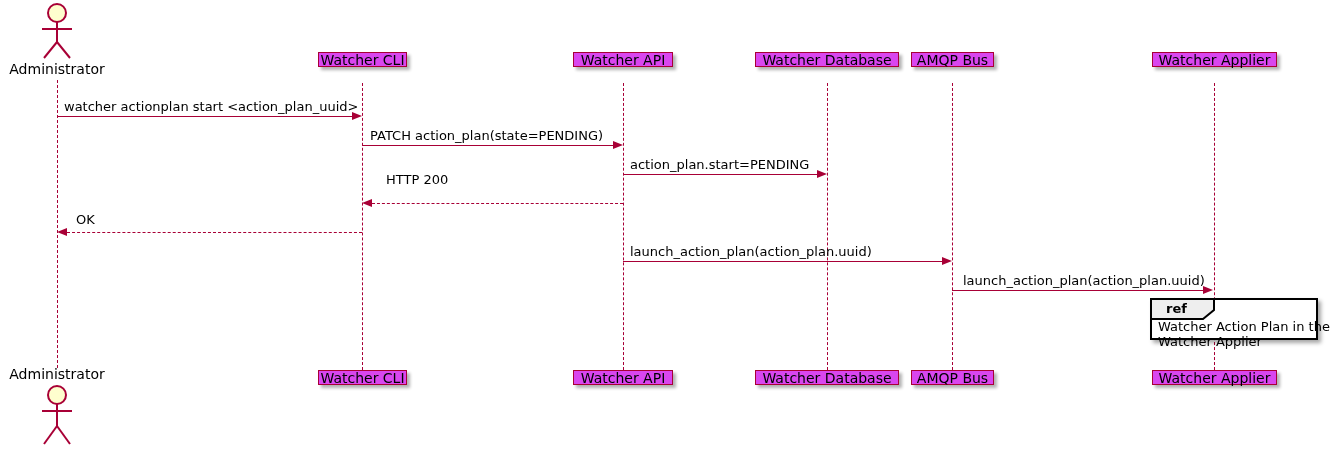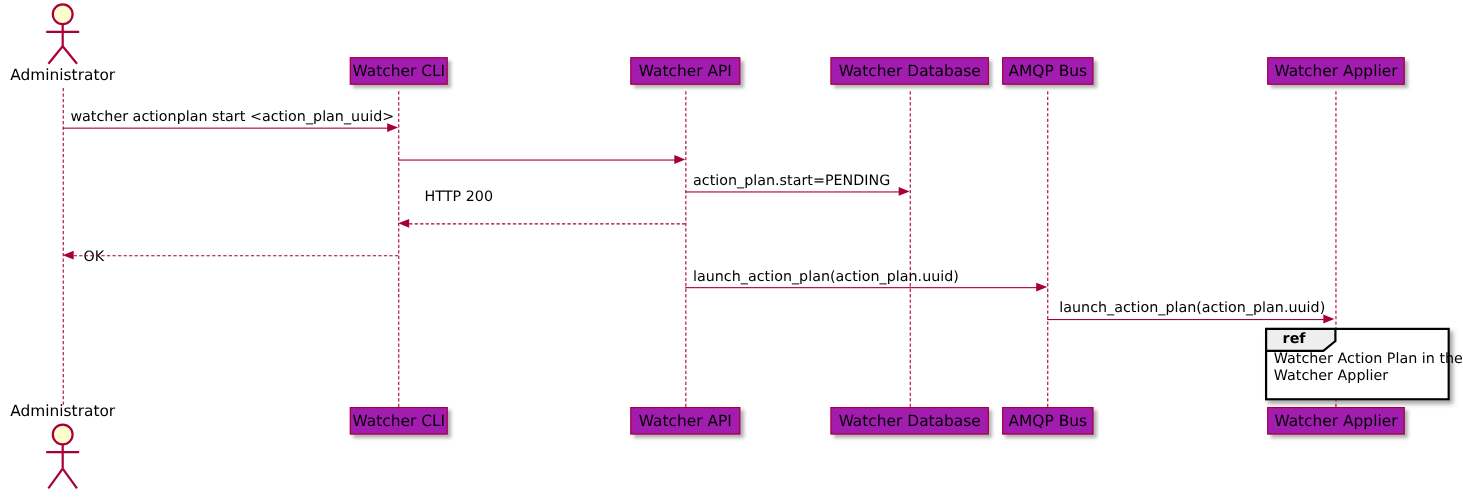--- a/index.html
+++ b/index.html
@@ -1,32 +1,32 @@
 <!DOCTYPE html>
 <html><head>
 <meta charset="utf-8">
 <style>
   html,body{margin:0;padding:0;background:#fff;}
   .diagram{position:relative;width:1330px;height:456px;background:#FFFFFF;
     font-family:"DejaVu Sans","Liberation Sans",sans-serif;color:#000;overflow:hidden;}
   .lifeline{position:absolute;width:0;border-left:1px dashed #A80036;}
-  .participant{position:absolute;height:25px;background:#a21caf;border:1.6px solid #A80036;
+  .participant{position:absolute;height:15px;background:#d946ef;border:1.6px solid #A80036;
     box-shadow:3px 3px 3px rgba(0,0,0,0.3);display:flex;align-items:center;justify-content:center;
     font-size:14px;white-space:nowrap;box-sizing:border-box;}
   .actor-label{position:absolute;width:120px;text-align:center;font-size:14px;}
   .actor-fig{position:absolute;}
   .msg-label{position:absolute;font-size:13px;white-space:nowrap;text-align:right;}
   .msg-line{position:absolute;height:0;}
   .msg-line.solid{border-top:1.4px solid #A80036;}
   .msg-line.dashed{border-top:1.4px dashed #A80036;}
   .arrow-r{position:absolute;width:0;height:0;border-top:4.5px solid transparent;
     border-bottom:4.5px solid transparent;border-left:10px solid #A80036;}
   .arrow-l{position:absolute;width:0;height:0;border-top:4.5px solid transparent;
     border-bottom:4.5px solid transparent;border-right:10px solid #A80036;}
-  .ref-box{position:absolute;left:1150px;top:298px;width:168px;height:66px;background:#FFFFFF;
+  .ref-box{position:absolute;left:1150px;top:298px;width:168px;height:42px;background:#FFFFFF;
     border:2px solid #000;box-shadow:3px 3px 4px rgba(0,0,0,0.35);box-sizing:border-box;}
   .ref-header{position:absolute;left:-2px;top:-2px;width:70px;height:22px;}
   .ref-keyword{position:absolute;left:14px;top:1px;font-size:13px;font-weight:bold;}
   .ref-line1{position:absolute;left:6px;top:19px;font-size:13px;white-space:nowrap;}
   .ref-line2{position:absolute;left:6px;top:34px;font-size:13px;white-space:nowrap;}
 </style>
 </head>
 <body>
 
 <div class="diagram">
@@ -52,32 +52,33 @@
   <div class="participant" style="left:318px;top:52px;width:89px;">Watcher CLI</div>
   <div class="participant" style="left:573px;top:52px;width:100px;">Watcher API</div>
   <div class="participant" style="left:755px;top:52px;width:144px;">Watcher Database</div>
   <div class="participant" style="left:911px;top:52px;width:83px;">AMQP Bus</div>
   <div class="participant" style="left:1152px;top:52px;width:125px;">Watcher Applier</div>
 
   <div class="msg-label" style="left:64px;top:99px;">watcher actionplan start &lt;action_plan_uuid&gt;</div>
   <div class="msg-line solid" style="left:57px;top:116px;width:296px;"></div>
   <div class="arrow-r" style="left:352px;top:112px;"></div>
 
+  <div class="msg-label" style="left:370px;top:128px;">PATCH action_plan(state=PENDING)</div>
   <div class="msg-line solid" style="left:362px;top:145px;width:252px;"></div>
   <div class="arrow-r" style="left:613px;top:141px;"></div>
 
   <div class="msg-label" style="left:630px;top:157px;">action_plan.start=PENDING</div>
   <div class="msg-line solid" style="left:623px;top:174px;width:196px;"></div>
   <div class="arrow-r" style="left:817px;top:170px;"></div>
 
   <div class="msg-label" style="left:386px;top:172px;">HTTP 200</div>
   <div class="msg-line dashed" style="left:372px;top:203px;width:251px;"></div>
   <div class="arrow-l" style="left:362px;top:199px;"></div>
 
-  <div class="msg-label" style="left:76px;top:226px;">OK</div>
+  <div class="msg-label" style="left:76px;top:212px;">OK</div>
   <div class="msg-line dashed" style="left:67px;top:232px;width:295px;"></div>
   <div class="arrow-l" style="left:57px;top:228px;"></div>
 
   <div class="msg-label" style="left:630px;top:244px;">launch_action_plan(action_plan.uuid)</div>
   <div class="msg-line solid" style="left:623px;top:261px;width:321px;"></div>
   <div class="arrow-r" style="left:942px;top:257px;"></div>
 
   <div class="msg-label" style="left:963px;top:273px;">launch_action_plan(action_plan.uuid)</div>
   <div class="msg-line solid" style="left:952px;top:290px;width:253px;"></div>
   <div class="arrow-r" style="left:1203px;top:286px;"></div>

